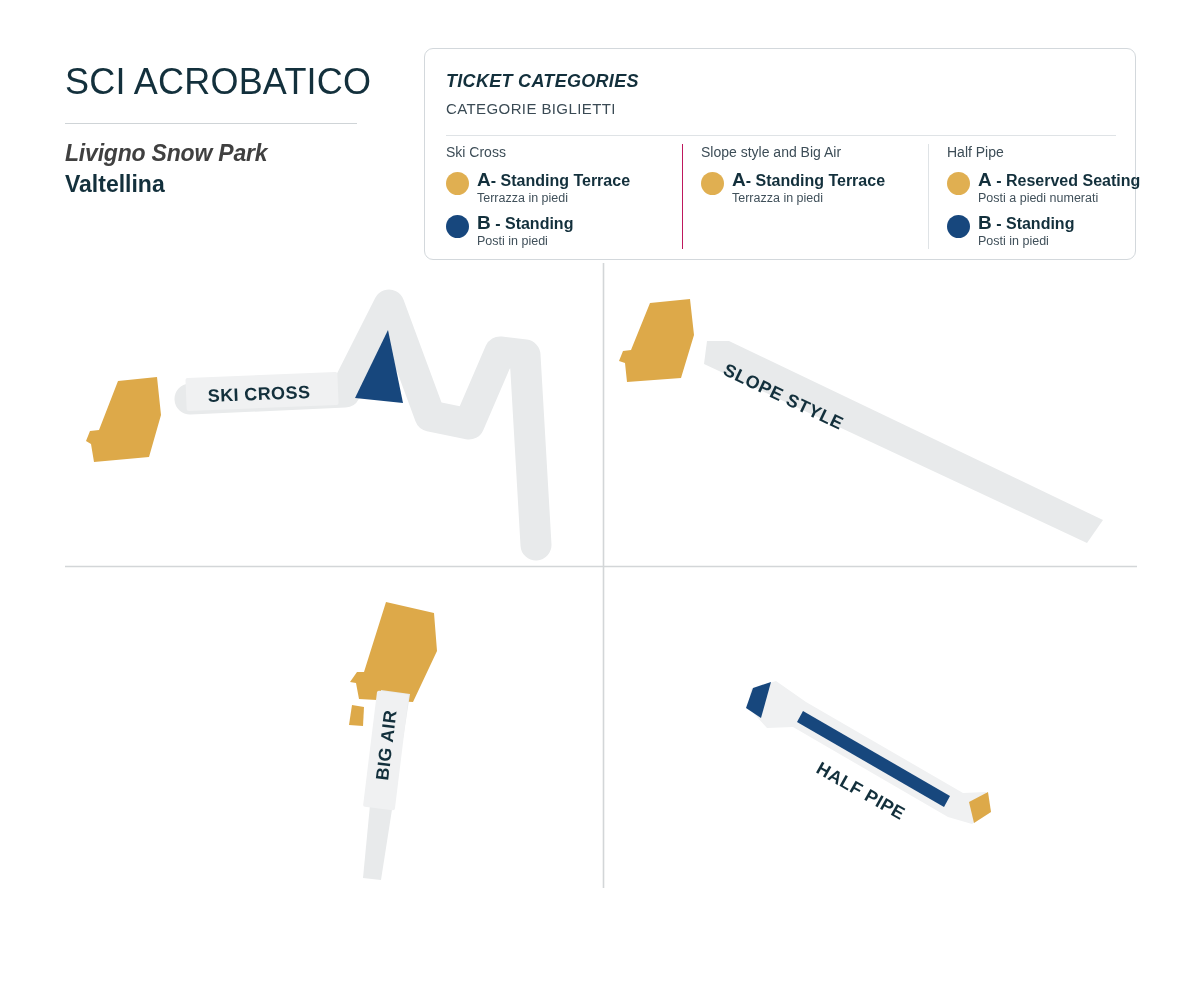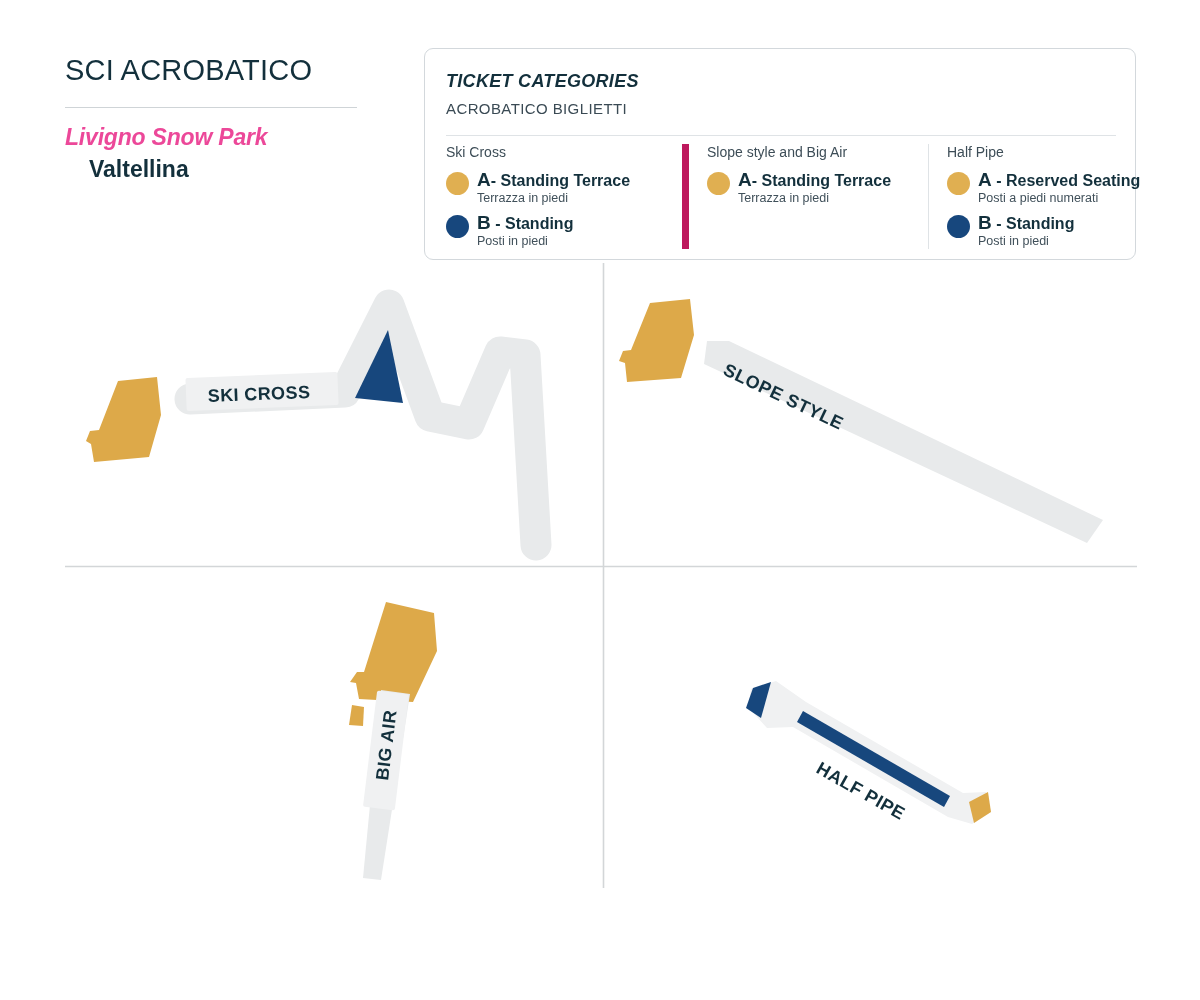--- a/index.html
+++ b/index.html
@@ -14,32 +14,32 @@
   .page{position:relative;width:1200px;height:1000px;}
 
   
   .titleblock{position:absolute;left:65px;top:52px;width:350px;}
   .title-main{
     font-size:38px;font-weight:bold;font-style:italic;
     letter-spacing:-0.5px;line-height:1.0;color:#13303c;
     white-space:nowrap;
   }
   .title-sub{
-    font-size:29px;font-weight:400;line-height:1.25;
-    color:#13303c;letter-spacing:.2px;
+    font-size:36px;font-weight:400;line-height:1.25;
+    color:#13303c;margin-top:7px;letter-spacing:.2px;
   }
   .title-rule{
     width:292px;height:1px;background:#cfd4d7;margin:19px 0 16px 0;
   }
   .venue-name{
     font-size:23px;font-weight:bold;font-style:italic;
-    line-height:1.15;color:#ec4899;letter-spacing:-.2px;
+    line-height:1.15;color:#404040;letter-spacing:-.2px;
   }
   .venue-region{
-    font-size:23px;font-weight:bold;line-height:1.25;color:#13303c;margin-top:4px;margin-left:24px;
+    font-size:23px;font-weight:bold;line-height:1.25;color:#13303c;margin-top:4px;
   }
 
   
   .legend{
     position:absolute;left:424px;top:48px;width:712px;height:212px;
     border:1px solid #d3d8dc;border-radius:9px;background:#fff;
     box-sizing:border-box;
   }
   .legend-title{
     position:absolute;left:21px;top:22px;
@@ -51,21 +51,21 @@
   }
   .legend-rule{
     position:absolute;left:21px;top:86px;width:670px;height:1px;background:#dfe3e6;
   }
   .legend-cols{
     position:absolute;left:21px;top:95px;width:672px;height:105px;
     display:flex;
   }
   .legend-col{position:relative;box-sizing:border-box;}
   .legend-col.c0{width:236px;}
-  .legend-col.c1{width:246px;padding-left:18px;border-left:7px solid #be185d;}
+  .legend-col.c1{width:246px;padding-left:18px;border-left:1px solid #be185d;}
   .legend-col.c2{width:190px;padding-left:18px;border-left:1px solid #dfe3e6;}
   .col-head{
     font-size:14px;font-weight:400;color:#3d4d57;margin:0 0 9px 0;white-space:nowrap;
   }
   .cat-row{display:flex;align-items:flex-start;margin-bottom:6px;}
   .dot{
     width:23px;height:23px;border-radius:50%;flex:0 0 23px;margin-top:3px;
   }
   .dot.gold{background:#e0af51;}
   .dot.navy{background:#17477d;}
@@ -94,21 +94,21 @@
 
   <div class="titleblock">
     <div class="title-sub">SCI ACROBATICO</div>
     <div class="title-rule"></div>
     <div class="venue-name">Livigno Snow Park</div>
     <div class="venue-region">Valtellina</div>
   </div>
 
   <div class="legend">
     <div class="legend-title">TICKET CATEGORIES</div>
-    <div class="legend-subtitle">ACROBATICO BIGLIETTI</div>
+    <div class="legend-subtitle">CATEGORIE BIGLIETTI</div>
     <div class="legend-rule"></div>
 
     <div class="legend-cols">
 
       <div class="legend-col c0">
         <div class="col-head">Ski Cross</div>
         <div class="cat-row">
           <span class="dot gold"></span>
           <span class="cat-text">
             <span class="cat-line">

